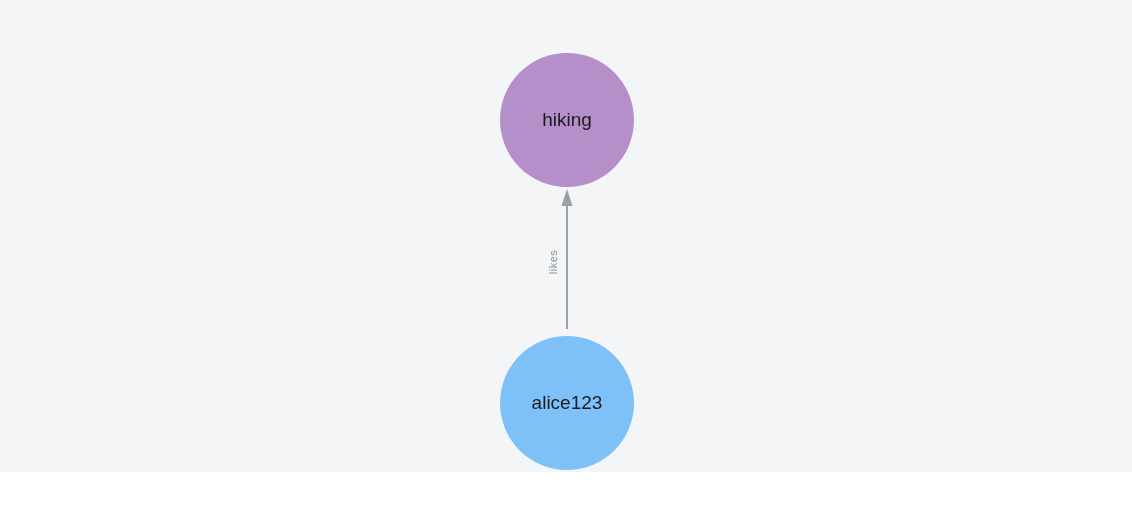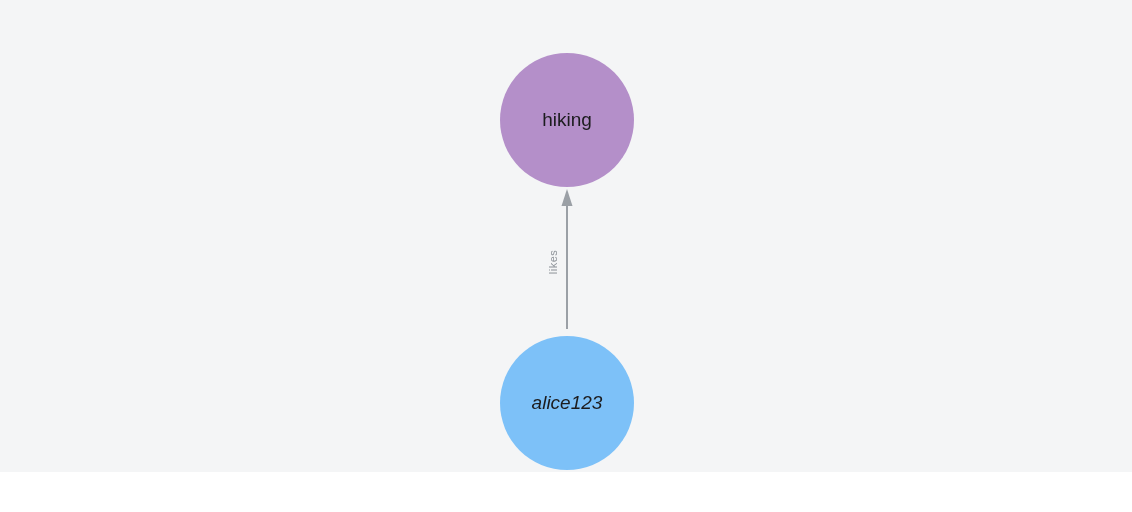--- a/index.html
+++ b/index.html
@@ -35,21 +35,20 @@
     cursor: pointer;
     user-select: none;
   }
   .node-hiking {
     left: 500px;
     top: 53px;
   }
   .node-alice {
     left: 500px;
     top: 336px;
-    font-style: italic;
   }
   .edge-label {
     position: absolute;
     left: 553px;
     top: 262px;
     transform: translate(-50%, -50%) rotate(-90deg);
     font-size: 11px;
     color: #8e9399;
     letter-spacing: 0.5px;
     white-space: nowrap;

